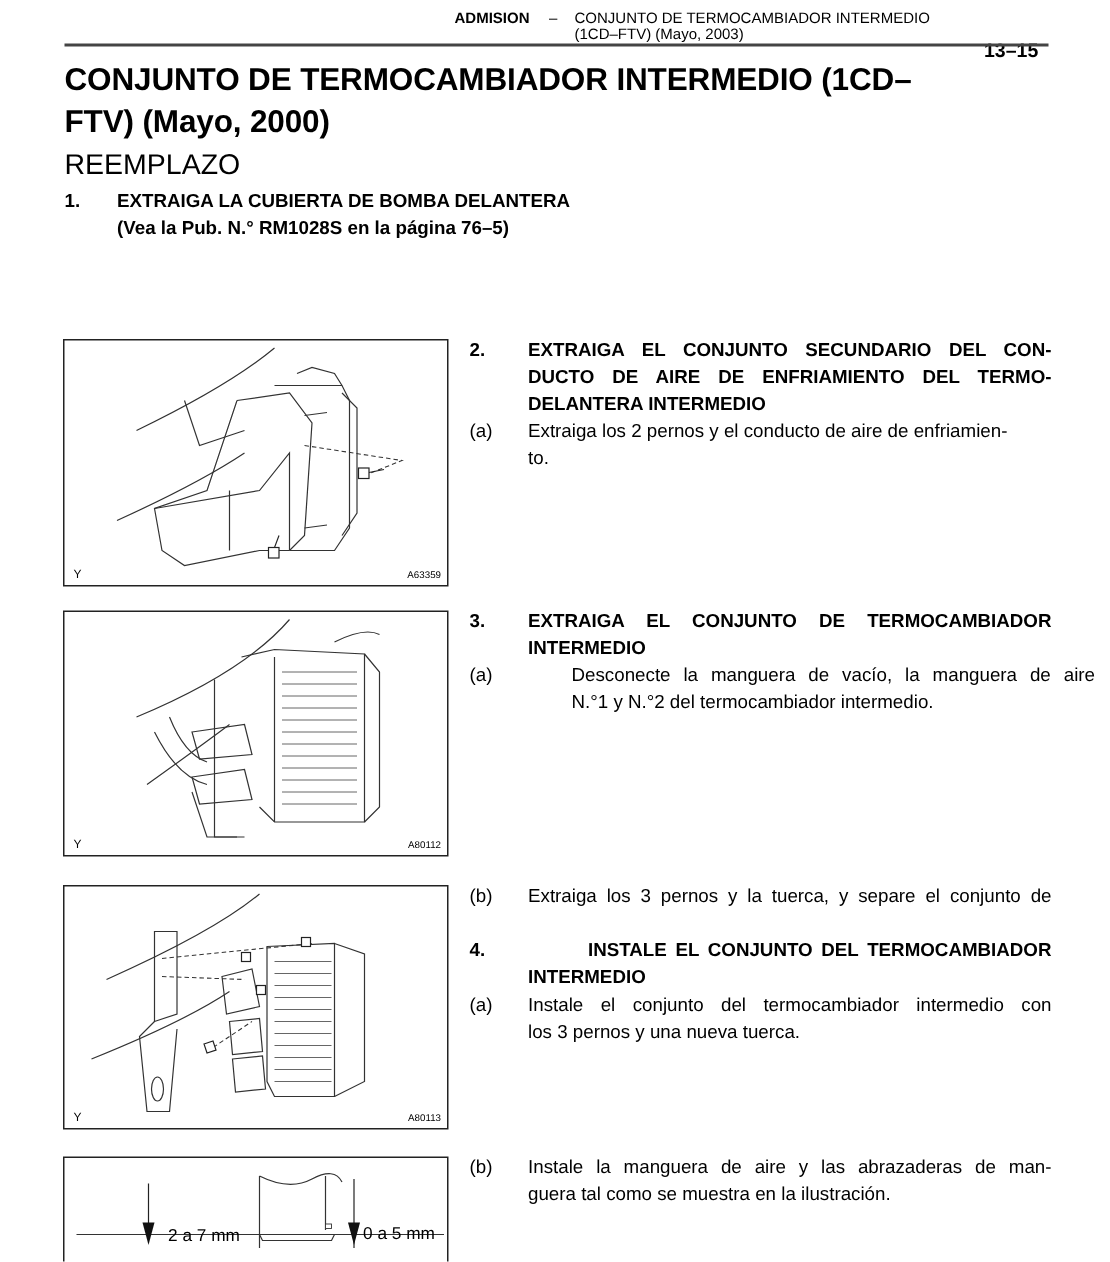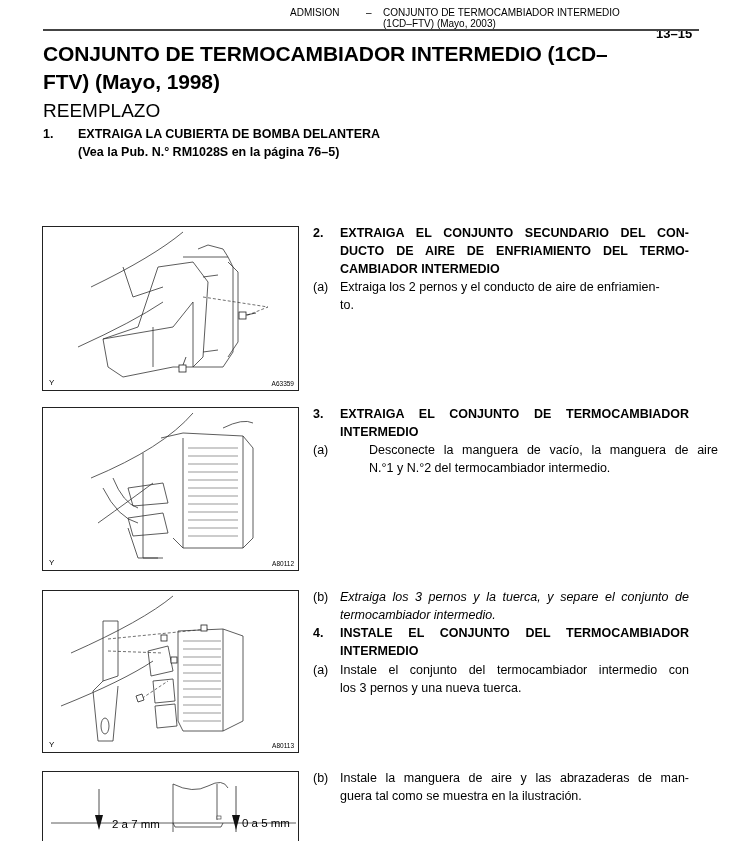--- a/index.html
+++ b/index.html
@@ -1,49 +1,49 @@
 <!DOCTYPE html>
 <html><head>
 <meta charset="utf-8">
 <style>
   html, body { margin:0; padding:0; background:#fff; }
   body { width:740px; height:841px; position:relative; overflow:hidden; font-family:"Liberation Sans", sans-serif; color:#000; }
   .abs { position:absolute; }
-  .hdr-section { left:290px; top:7px; font-size:10px; font-weight:normal; }
+  .hdr-section { left:303px; top:7px; font-size:10px; font-weight:bold; }
   .hdr-dash { left:366px; top:7px; font-size:10px; }
   .hdr-title { left:383px; top:7px; font-size:10px; line-height:11px; }
   .hdr-page { left:656px; top:4px; font-size:13px; font-weight:bold;margin-top:22px; }
   .hdr-rule { left:43px; top:29px; width:656px; height:2px; background:#444; }
   .main-title { left:43px; top:40px; font-size:21px; font-weight:bold; line-height:28px; width:660px; letter-spacing:-0.1px; }
   .sub-title { left:43px; top:100px; font-size:19px; font-weight:normal; }
   .step-num { font-size:12.5px; font-weight:bold; }
   .step-text { font-size:12.5px; font-weight:bold; line-height:18px; }
   .body-text { font-size:12.5px; line-height:18px; }
-  .col-text { left:340px; width:349px; text-align:justify; }
+  .col-text { left:352px; width:349px; text-align:justify; }
   .col-num { left:313px; }
   .fig { border:1px solid #222; border-right-width:1px; box-sizing:border-box; background:#fff; }
   .fig-y { position:absolute; left:6px; bottom:3px; font-size:8px; }
   .fig-code { position:absolute; right:4px; bottom:3px; font-size:6.5px; }
   svg { position:absolute; left:0; top:0; }
 </style>
 </head>
 <body>
 
 <div class="abs hdr-section">ADMISION</div>
 <div class="abs hdr-dash">–</div>
 <div class="abs hdr-title">
   <div>CONJUNTO DE TERMOCAMBIADOR INTERMEDIO</div>
   <div>(1CD–FTV) (Mayo, 2003)</div>
 </div>
 <div class="abs hdr-page">13–15</div>
 <div class="abs hdr-rule"></div>
 
 <div class="abs main-title">
   <div>CONJUNTO DE TERMOCAMBIADOR INTERMEDIO (1CD–</div>
-  <div>FTV) (Mayo, 1998)</div>
+  <div>FTV) (Mayo, 2000)</div>
 </div>
 <div class="abs sub-title">REEMPLAZO</div>
 
 <div class="abs step-num" style="left:43px;top:127px;">1.</div>
 <div class="abs step-text" style="left:78px;top:125px;">
   <div>EXTRAIGA LA CUBIERTA DE BOMBA DELANTERA</div>
   <div>(Vea la Pub. N.° RM1028S en la página 76–5)</div>
 </div>
 
 <div class="abs fig" style="left:42px;top:226px;width:257px;height:165px;">
@@ -72,21 +72,21 @@
     </g>
   </svg>
   <span class="fig-y">Y</span>
   <span class="fig-code">A63359</span>
 </div>
 
 <div class="abs step-num col-num" style="top:226px;">2.</div>
 <div class="abs step-text col-text" style="top:224px;">
   <div style="text-align:justify;text-align-last:justify;">EXTRAIGA EL CONJUNTO SECUNDARIO DEL CON-</div>
   <div style="text-align:justify;text-align-last:justify;">DUCTO DE AIRE DE ENFRIAMIENTO DEL TERMO-</div>
-  <div>CAMBIADOR INTERMEDIO</div>
+  <div>DELANTERA INTERMEDIO</div>
 </div>
 <div class="abs body-text col-num" style="top:278px;">(a)</div>
 <div class="abs body-text col-text" style="top:278px;">
   <div>Extraiga los 2 pernos y el conducto de aire de enfriamien-</div>
   <div>to.</div>
 </div>
 
 <div class="abs fig" style="left:42px;top:407px;width:257px;height:164px;">
   <svg width="257" height="164" viewBox="0 0 257 164">
     <g fill="none" stroke="#333" stroke-width="0.8">
@@ -149,28 +149,27 @@
       <rect x="118" y="44" width="6" height="6"></rect>
       <rect x="128" y="66" width="6" height="6"></rect>
       <polygon points="93,105 99,103 101,109 95,111"></polygon>
     </g>
   </svg>
   <span class="fig-y">Y</span>
   <span class="fig-code">A80113</span>
 </div>
 
 <div class="abs body-text col-num" style="top:588px;">(b)</div>
-<div class="abs body-text col-text" style="top:588px;font-style:italic;">
+<div class="abs body-text col-text" style="top:588px;">
   <div style="text-align:justify;text-align-last:justify;">Extraiga los 3 pernos y la tuerca, y separe el conjunto de</div>
-  <div>termocambiador intermedio.</div>
 </div>
 
 <div class="abs step-num col-num" style="top:626px;">4.</div>
 <div class="abs step-text col-text" style="top:624px;">
-  <div style="text-align:justify;text-align-last:justify;">INSTALE EL CONJUNTO DEL TERMOCAMBIADOR</div>
+  <div style="text-align:justify;text-align-last:justify;margin-left:40px;">INSTALE EL CONJUNTO DEL TERMOCAMBIADOR</div>
   <div>INTERMEDIO</div>
 </div>
 <div class="abs body-text col-num" style="top:661px;">(a)</div>
 <div class="abs body-text col-text" style="top:661px;">
   <div style="text-align:justify;text-align-last:justify;">Instale el conjunto del termocambiador intermedio con</div>
   <div>los 3 pernos y una nueva tuerca.</div>
 </div>
 
 <div class="abs fig" style="left:42px;top:771px;width:257px;height:80px;">
   <svg width="257" height="80" viewBox="0 0 257 80">

